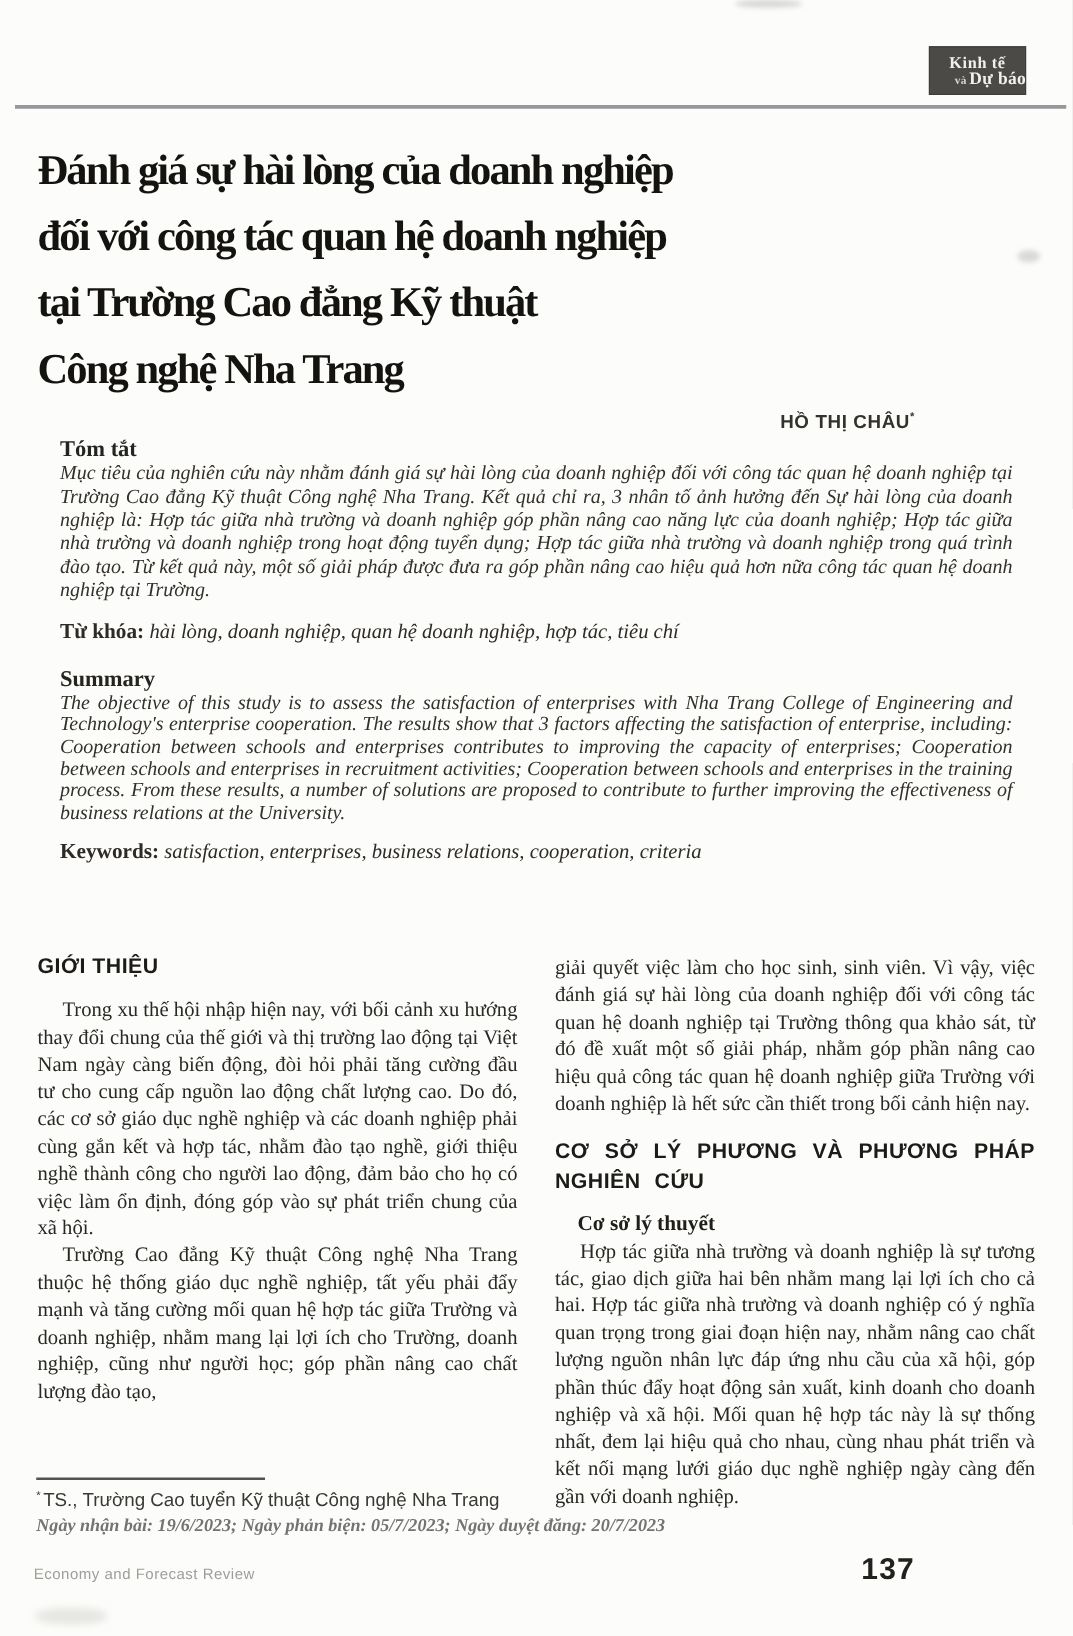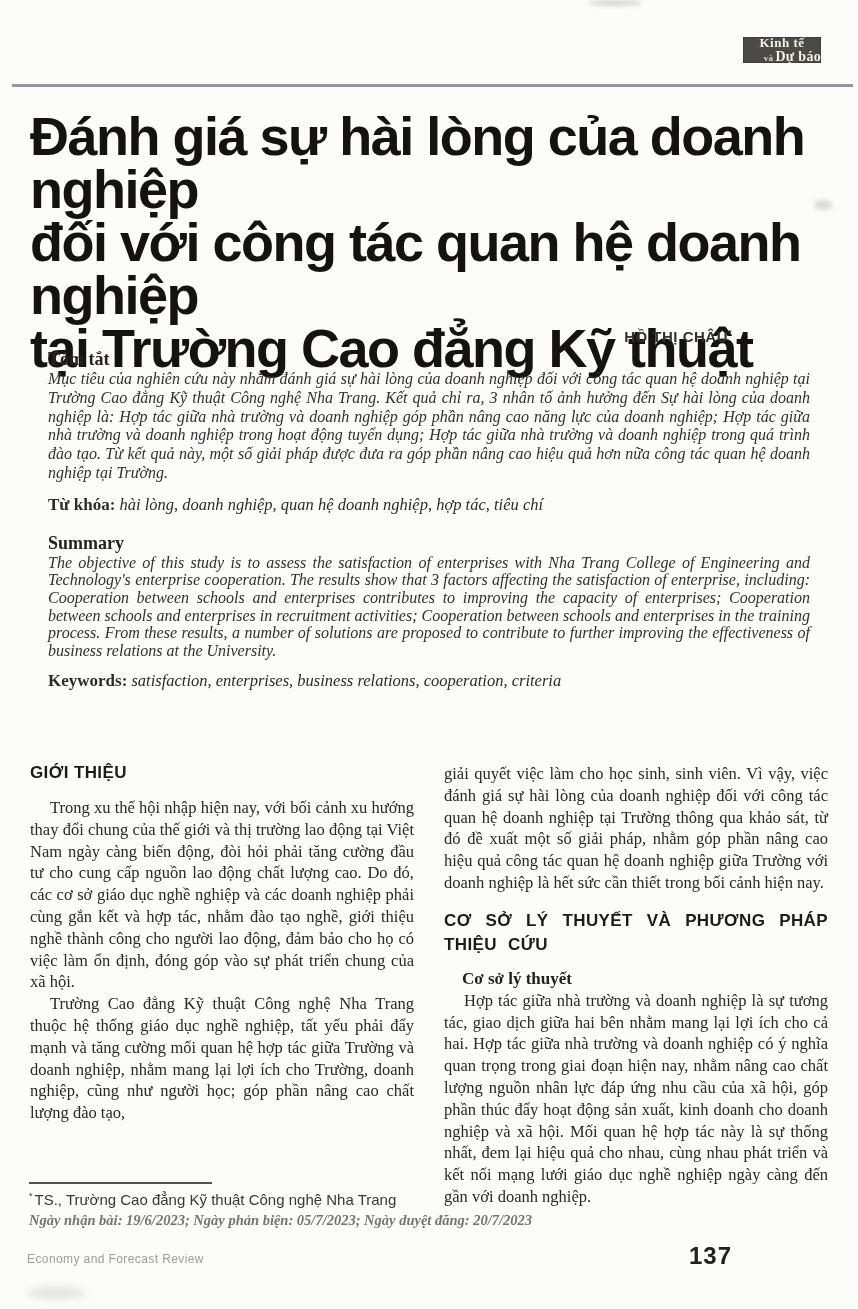--- a/index.html
+++ b/index.html
@@ -4,34 +4,34 @@
 <style>
   * { margin:0; padding:0; box-sizing:border-box; }
   html,body { background:#e8e8e6; }
   .page {
     position:relative; width:858px; height:1309px; margin:0 auto;
     background:#fcfcfa; overflow:hidden; color:#201e1a;
     font-family:"Liberation Serif", serif;
   }
   
   .badge {
-    position:absolute; top:37px; right:37px; width:78px; height:26px;
+    position:absolute; top:37px; right:37px; width:78px; height:39px;
     background:#4b4a46; color:#f2f1ec; text-align:center;
     display:flex; flex-direction:column; justify-content:center; gap:1px;
     box-shadow:0 0 0 1px #3e3d39 inset;
   }
   .badge-l1 { font:700 13px/13px "Liberation Serif", serif; letter-spacing:.5px; }
   .badge-l2 { font:700 14px/14px "Liberation Serif", serif; letter-spacing:.3px;text-align:right; }
   .badge-va { font:700 9px "Liberation Serif", serif; margin-right:2px; opacity:.85; }
   .top-rule { position:absolute; top:84px; left:12px; right:5px; height:3px; background:#97979b; }
   
   .title {
     position:absolute; left:30px; top:110px; width:780px;
-    font-family:Liberation Sans, sans-serif; font-weight:700;
-    font-size:54px; line-height:53px; letter-spacing:-1.5px; color:#14130f;
+    font-family:Liberation Serif, serif; font-weight:700;
+    font-size:34px; line-height:53px; letter-spacing:-1.5px; color:#14130f;
   }
   .title span { display:block; }
   .author {
     position:absolute; right:126px; top:328px;
     font:700 15px "Liberation Sans", sans-serif; letter-spacing:.5px; color:#34322d;
   }
   .author sup { font-size:9px; }
   
   .front { position:absolute; left:48px; top:348px; width:762px; }
   .head-strong { font:700 18px/22px "Liberation Serif", serif; color:#262420; }
@@ -93,20 +93,21 @@
     <div class="badge-l1">Kinh tế</div>
     <div class="badge-l2"><span class="badge-va">và</span><span>Dự báo</span></div>
   </div>
 
   <div class="top-rule"></div>
 
   <h1 class="title">
     <span>Đánh giá sự hài lòng của doanh nghiệp</span>
     <span>đối với công tác quan hệ doanh nghiệp</span>
     <span>tại Trường Cao đẳng Kỹ thuật</span>
+    <span>Công nghệ Nha Trang</span>
   </h1>
 
   <div class="author"><span>HỒ THỊ CHÂU</span><sup>*</sup></div>
 
   <div class="front">
     <p class="head-strong">Tóm tắt</p>
     <p class="abs">Mục tiêu của nghiên cứu này nhằm đánh giá sự hài lòng của doanh nghiệp đối với công tác quan hệ doanh nghiệp tại Trường Cao đẳng Kỹ thuật Công nghệ Nha Trang. Kết quả chỉ ra, 3 nhân tố ảnh hưởng đến Sự hài lòng của doanh nghiệp là: Hợp tác giữa nhà trường và doanh nghiệp góp phần nâng cao năng lực của doanh nghiệp; Hợp tác giữa nhà trường và doanh nghiệp trong hoạt động tuyển dụng; Hợp tác giữa nhà trường và doanh nghiệp trong quá trình đào tạo. Từ kết quả này, một số giải pháp được đưa ra góp phần nâng cao hiệu quả hơn nữa công tác quan hệ doanh nghiệp tại Trường.</p>
     <p class="kw"><b>Từ khóa:</b> <i>hài lòng, doanh nghiệp, quan hệ doanh nghiệp, hợp tác, tiêu chí</i></p>
 
     <div class="summary-block">
@@ -117,29 +118,29 @@
   </div>
 
   <div class="columns">
     <div class="col">
       <h3 class="sec-head">GIỚI THIỆU</h3>
       <p>Trong xu thế hội nhập hiện nay, với bối cảnh xu hướng thay đổi chung của thế giới và thị trường lao động tại Việt Nam ngày càng biến động, đòi hỏi phải tăng cường đầu tư cho cung cấp nguồn lao động chất lượng cao. Do đó, các cơ sở giáo dục nghề nghiệp và các doanh nghiệp phải cùng gắn kết và hợp tác, nhằm đào tạo nghề, giới thiệu nghề thành công cho người lao động, đảm bảo cho họ có việc làm ổn định, đóng góp vào sự phát triển chung của xã hội.</p>
       <p>Trường Cao đẳng Kỹ thuật Công nghệ Nha Trang thuộc hệ thống giáo dục nghề nghiệp, tất yếu phải đẩy mạnh và tăng cường mối quan hệ hợp tác giữa Trường và doanh nghiệp, nhằm mang lại lợi ích cho Trường, doanh nghiệp, cũng như người học; góp phần nâng cao chất lượng đào tạo,</p>
     </div>
     <div class="col">
       <p class="noindent">giải quyết việc làm cho học sinh, sinh viên. Vì vậy, việc đánh giá sự hài lòng của doanh nghiệp đối với công tác quan hệ doanh nghiệp tại Trường thông qua khảo sát, từ đó đề xuất một số giải pháp, nhằm góp phần nâng cao hiệu quả công tác quan hệ doanh nghiệp giữa Trường với doanh nghiệp là hết sức cần thiết trong bối cảnh hiện nay.</p>
-      <h3 class="sec-head sec-head-justify">CƠ SỞ LÝ THUYẾT VÀ PHƯƠNG PHÁP THIỆU CỨU</h3>
+      <h3 class="sec-head sec-head-justify">CƠ SỞ LÝ PHƯƠNG VÀ PHƯƠNG PHÁP NGHIÊN CỨU</h3>
       <h4 class="sub-head">Cơ sở lý thuyết</h4>
       <p>Hợp tác giữa nhà trường và doanh nghiệp là sự tương tác, giao dịch giữa hai bên nhằm mang lại lợi ích cho cả hai. Hợp tác giữa nhà trường và doanh nghiệp có ý nghĩa quan trọng trong giai đoạn hiện nay, nhằm nâng cao chất lượng nguồn nhân lực đáp ứng nhu cầu của xã hội, góp phần thúc đẩy hoạt động sản xuất, kinh doanh cho doanh nghiệp và xã hội. Mối quan hệ hợp tác này là sự thống nhất, đem lại hiệu quả cho nhau, cùng nhau phát triển và kết nối mạng lưới giáo dục nghề nghiệp ngày càng đến gần với doanh nghiệp.</p>
     </div>
   </div>
 
   <div class="footnote">
     <div class="fn-rule"></div>
-    <div class="fn1"><sup>*</sup><span>TS., Trường Cao đẳng Kỹ thuật Công nghệ Nha Trang</span></div>
+    <div class="fn1"><sup>*</sup><span>TS., Trường Cao tuyển Kỹ thuật Công nghệ Nha Trang</span></div>
     <div class="fn2">Ngày nhận bài: 19/6/2023; Ngày phản biện: 05/7/2023; Ngày duyệt đăng: 20/7/2023</div>
   </div>
 
   <div class="journal-name">Economy and Forecast Review</div>
   <div class="page-num">137</div>
 
   <div class="artifact art1"></div>
   <div class="artifact art2"></div>
   <div class="artifact art3"></div>
 </div>

